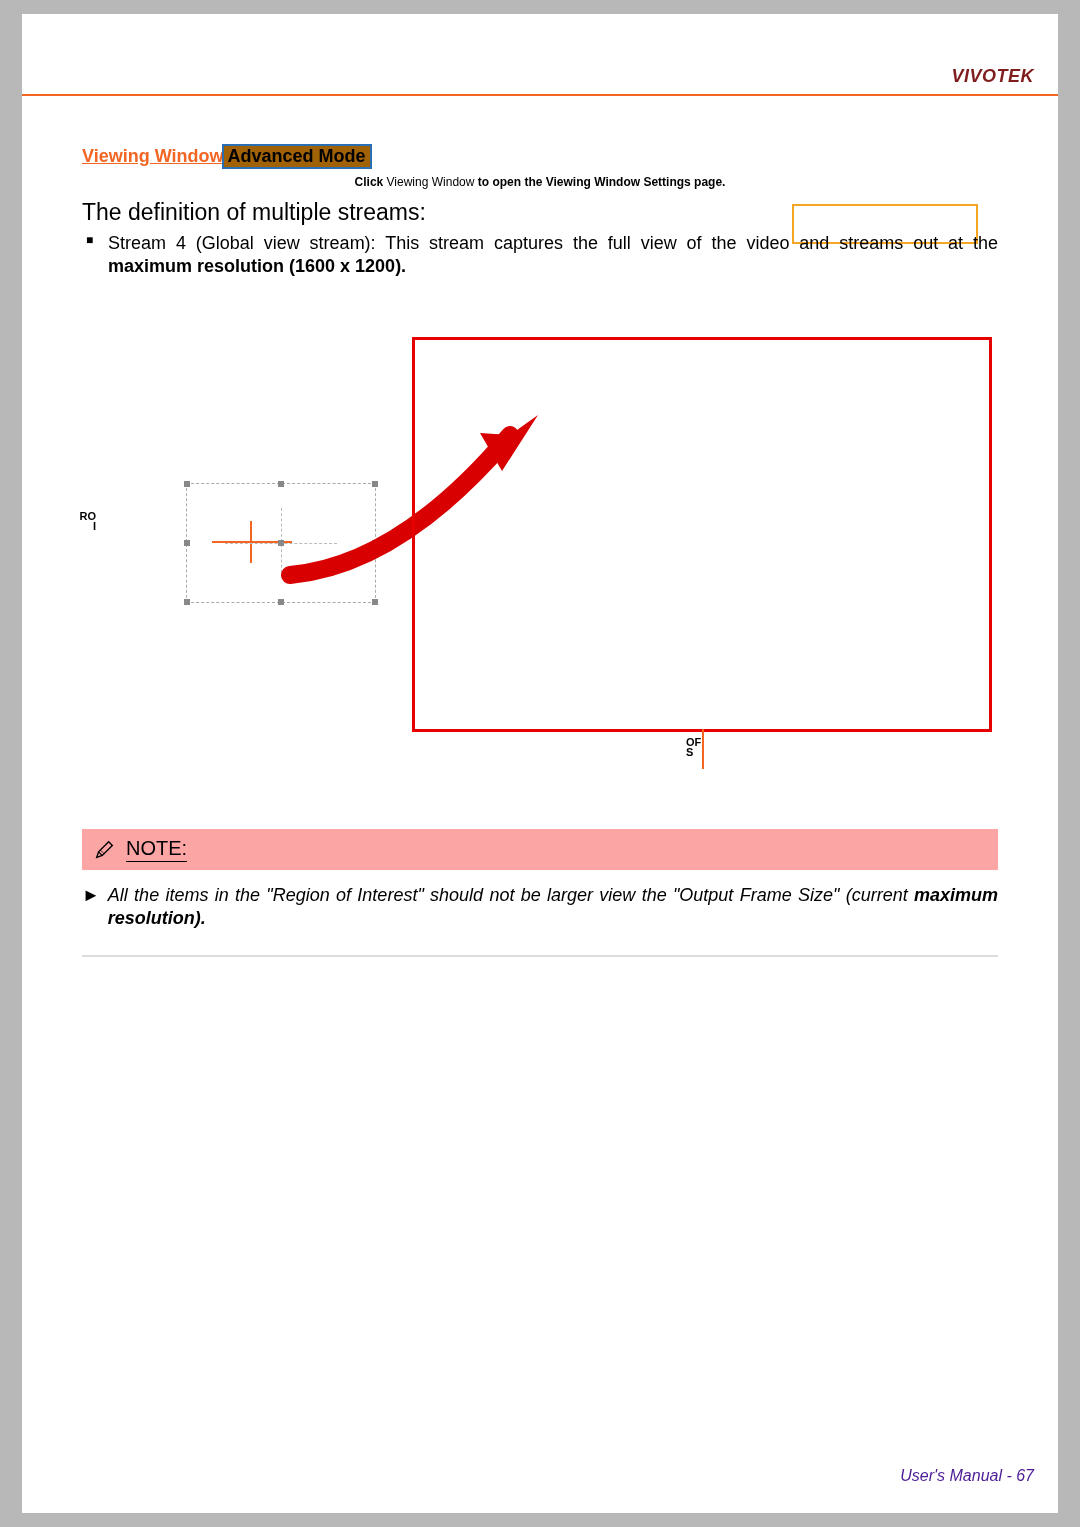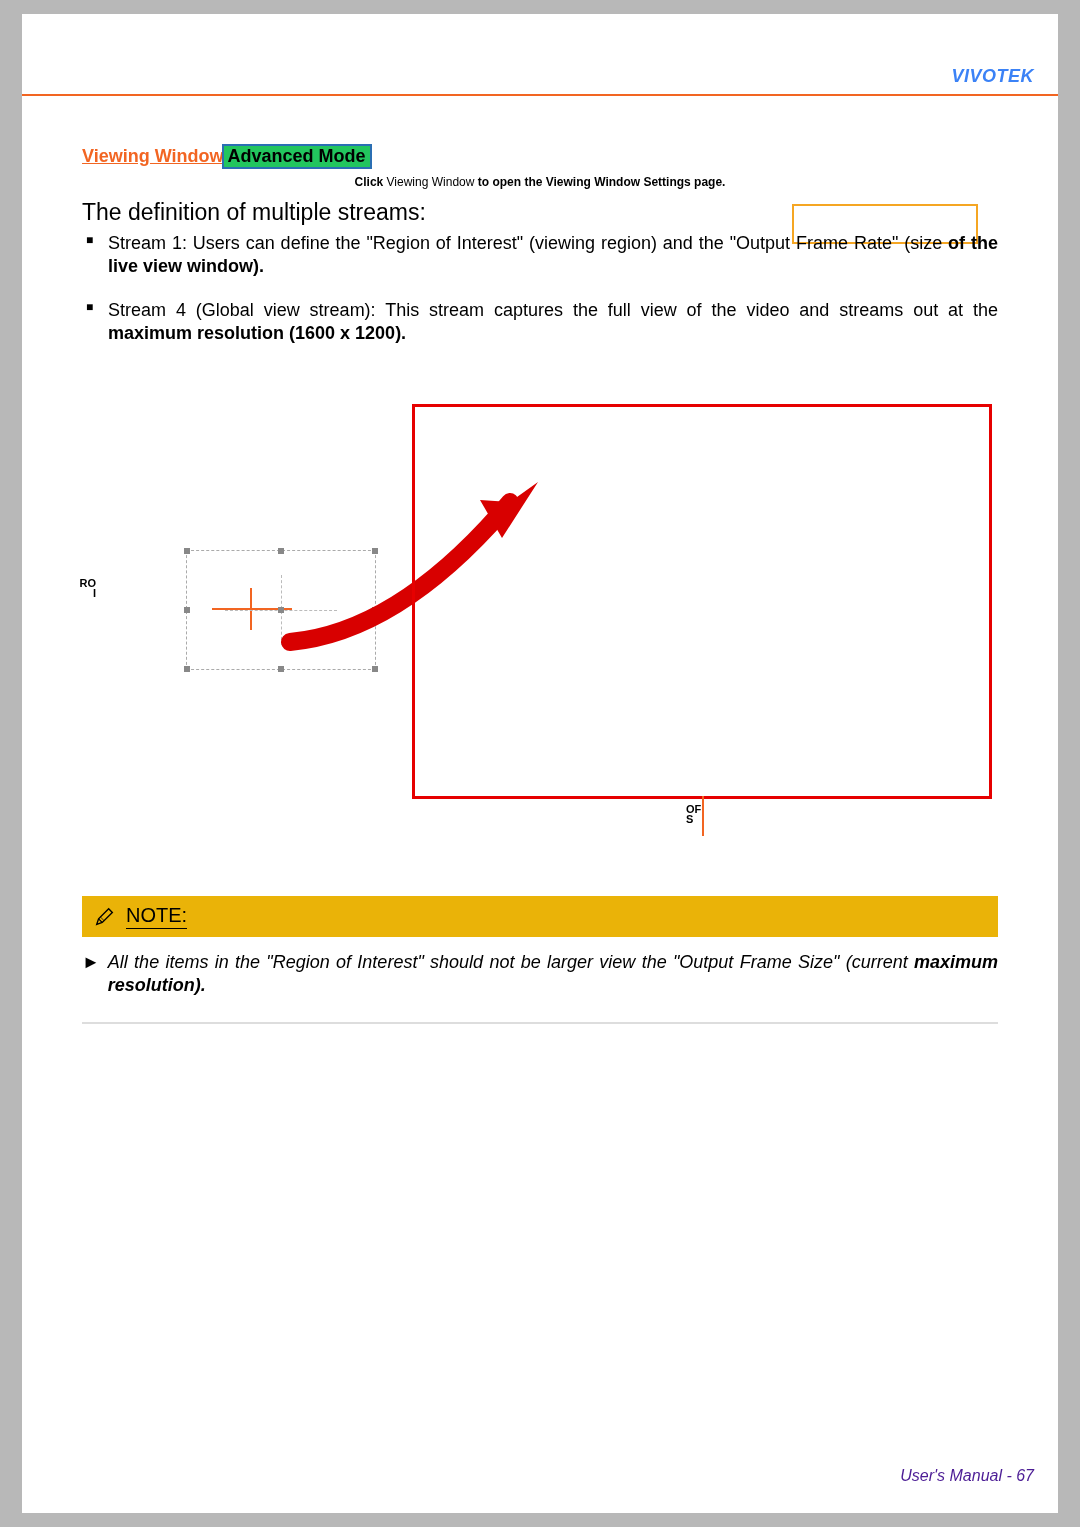--- a/index.html
+++ b/index.html
@@ -19,21 +19,21 @@
     background: #fff;
   }
   .header-band {
     position: absolute;
     left: 0; top: 0; width: 1036px; height: 90px;
   }
   .brand {
     position: absolute;
     right: 24px;
     top: 52px;
-    color: #3b82f6;
+    color: #7f1d1d;
     font-weight: bold;
     font-style: italic;
     font-size: 18px;
     letter-spacing: 0.5px;
   }
   .header-rule {
     position: absolute;
     left: 0; right: 0; top: 80px;
     height: 2px;
     background: #f26522;
@@ -55,21 +55,21 @@
     font-size: 18px;
     vertical-align: middle;
   }
   .adv-mode {
     display: inline-block;
     border: 2px solid #2b6fb3;
     color: #000;
     font-weight: bold;
     font-size: 18px;
     padding: 0 4px;
-    background: #22c55e;
+    background: #a16207;
     vertical-align: middle;
     margin-left: -2px;
   }
   .click-line {
     font-size: 12px;
     margin-bottom: 10px;
     text-align: center;
   }
   .click-line .bold { font-weight: bold; }
   .yellow-box {
@@ -204,21 +204,21 @@
     color: #000;
     line-height: 10px;
     width: 20px;
     word-break: break-all;
   }
 
   .note-block {
     margin-top: 30px;
   }
   .note-head {
-    background: #eab308;
+    background: #fca5a5;
     padding: 8px 12px;
     display: flex;
     align-items: center;
     gap: 10px;
   }
   .note-icon-svg { width: 22px; height: 22px; }
   .note-title {
     font-size: 20px;
     font-family: Arial, sans-serif;
     border-bottom: 1.5px solid #000;
@@ -277,23 +277,20 @@
     <div class="click-line">
       <span class="bold">Click</span>
       <span>Viewing Window</span>
       <span class="bold">to open the Viewing Window Settings page.</span>
     </div>
 
 
     <div class="defn">The definition of multiple streams:</div>
 
     <ul class="streams">
-      <li>
-        <span>Stream 1: Users can define the "Region of Interest" (viewing region) and the "Output Frame Rate" (size </span><span class="bold">of the live view window).</span>
-      </li>
       <li>
         <span>Stream 4 (Global view stream): This stream captures the full view of the video and streams out at the </span><span class="bold">maximum resolution (1600 x 1200).</span>
       </li>
     </ul>
 
     <div class="diagram">
       <div class="roi-label">ROI</div>
 
       <div class="mini-cross-h"></div>
       <div class="mini-cross-v"></div>

